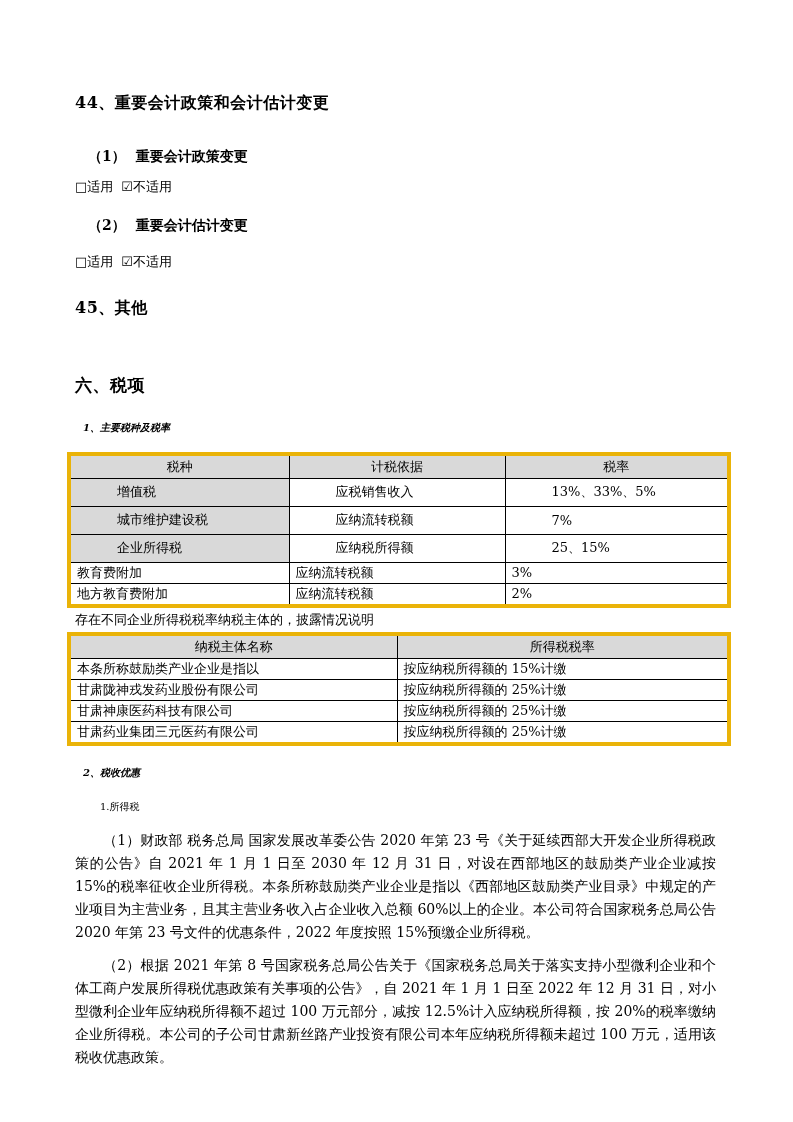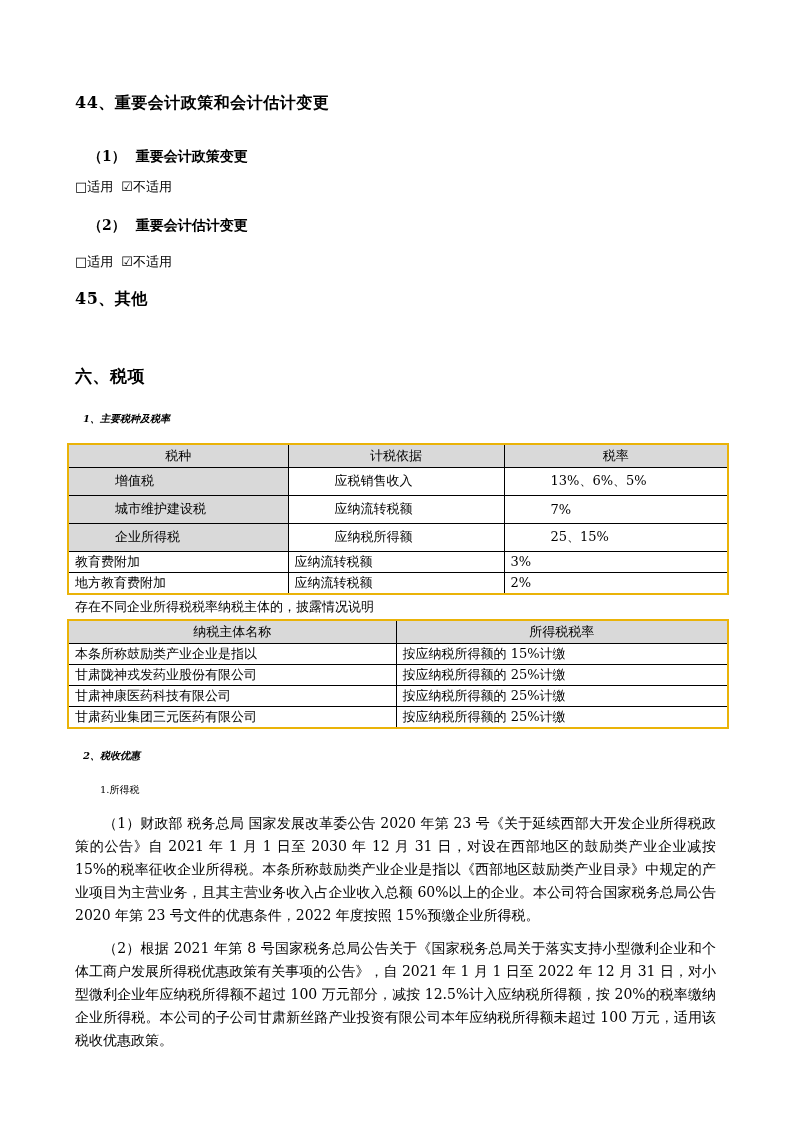--- a/index.html
+++ b/index.html
@@ -28,21 +28,21 @@
     margin: 0;
     letter-spacing: 0.5px;
   }
   .h-sub {
     font-size: 14px;
     font-weight: bold;
     line-height: 1.2;
     margin: 36px 0 0 13px;
   }
   .h-sub .num { margin-right: 10px; }
-  .h-45 { margin-top: 19px; }
+  .h-45 { margin-top: 28px; }
   .h-6  { font-size: 17px; margin-top: 58px; }
   .h-bold14 {
     font-size: 10px;
     font-weight: bold;
     line-height: 1.2;
     margin: 23px 0 0 8px;
     font-style: italic;
   }
   .h-2 { margin-top: 21px; }
 
@@ -55,21 +55,21 @@
   .checkline .opt { margin-right: 8px; white-space: nowrap; }
   .checkline .cb { font-size: 13px; }
   .checkline-2 { margin-top: 20px; }
 
   
   table.doc-table {
     border-collapse: collapse;
     width: 660px;
     margin: 18px 0 0 -8px;
     table-layout: fixed;
-    border: 2px solid #eab308;
+    border: 4px solid #eab308;
   }
   table.doc-table th,
   table.doc-table td {
     border: 1px solid #000;
     font-size: 13px;
     font-weight: normal;
     padding: 1px 6px;
     overflow: hidden;
     white-space: nowrap;
     vertical-align: middle;
@@ -145,21 +145,21 @@
       <tr>
         <th class="shade">税种</th>
         <th class="shade">计税依据</th>
         <th class="shade">税率</th>
       </tr>
     </thead>
     <tbody>
       <tr class="row-tall">
         <td class="shade">增值税</td>
         <td>应税销售收入</td>
-        <td>13%、6%、5%</td>
+        <td>13%、33%、5%</td>
       </tr>
       <tr class="row-tall">
         <td class="shade">城市维护建设税</td>
         <td>应纳流转税额</td>
         <td>7%</td>
       </tr>
       <tr class="row-tall">
         <td class="shade">企业所得税</td>
         <td>应纳税所得额</td>
         <td>25、15%</td>

